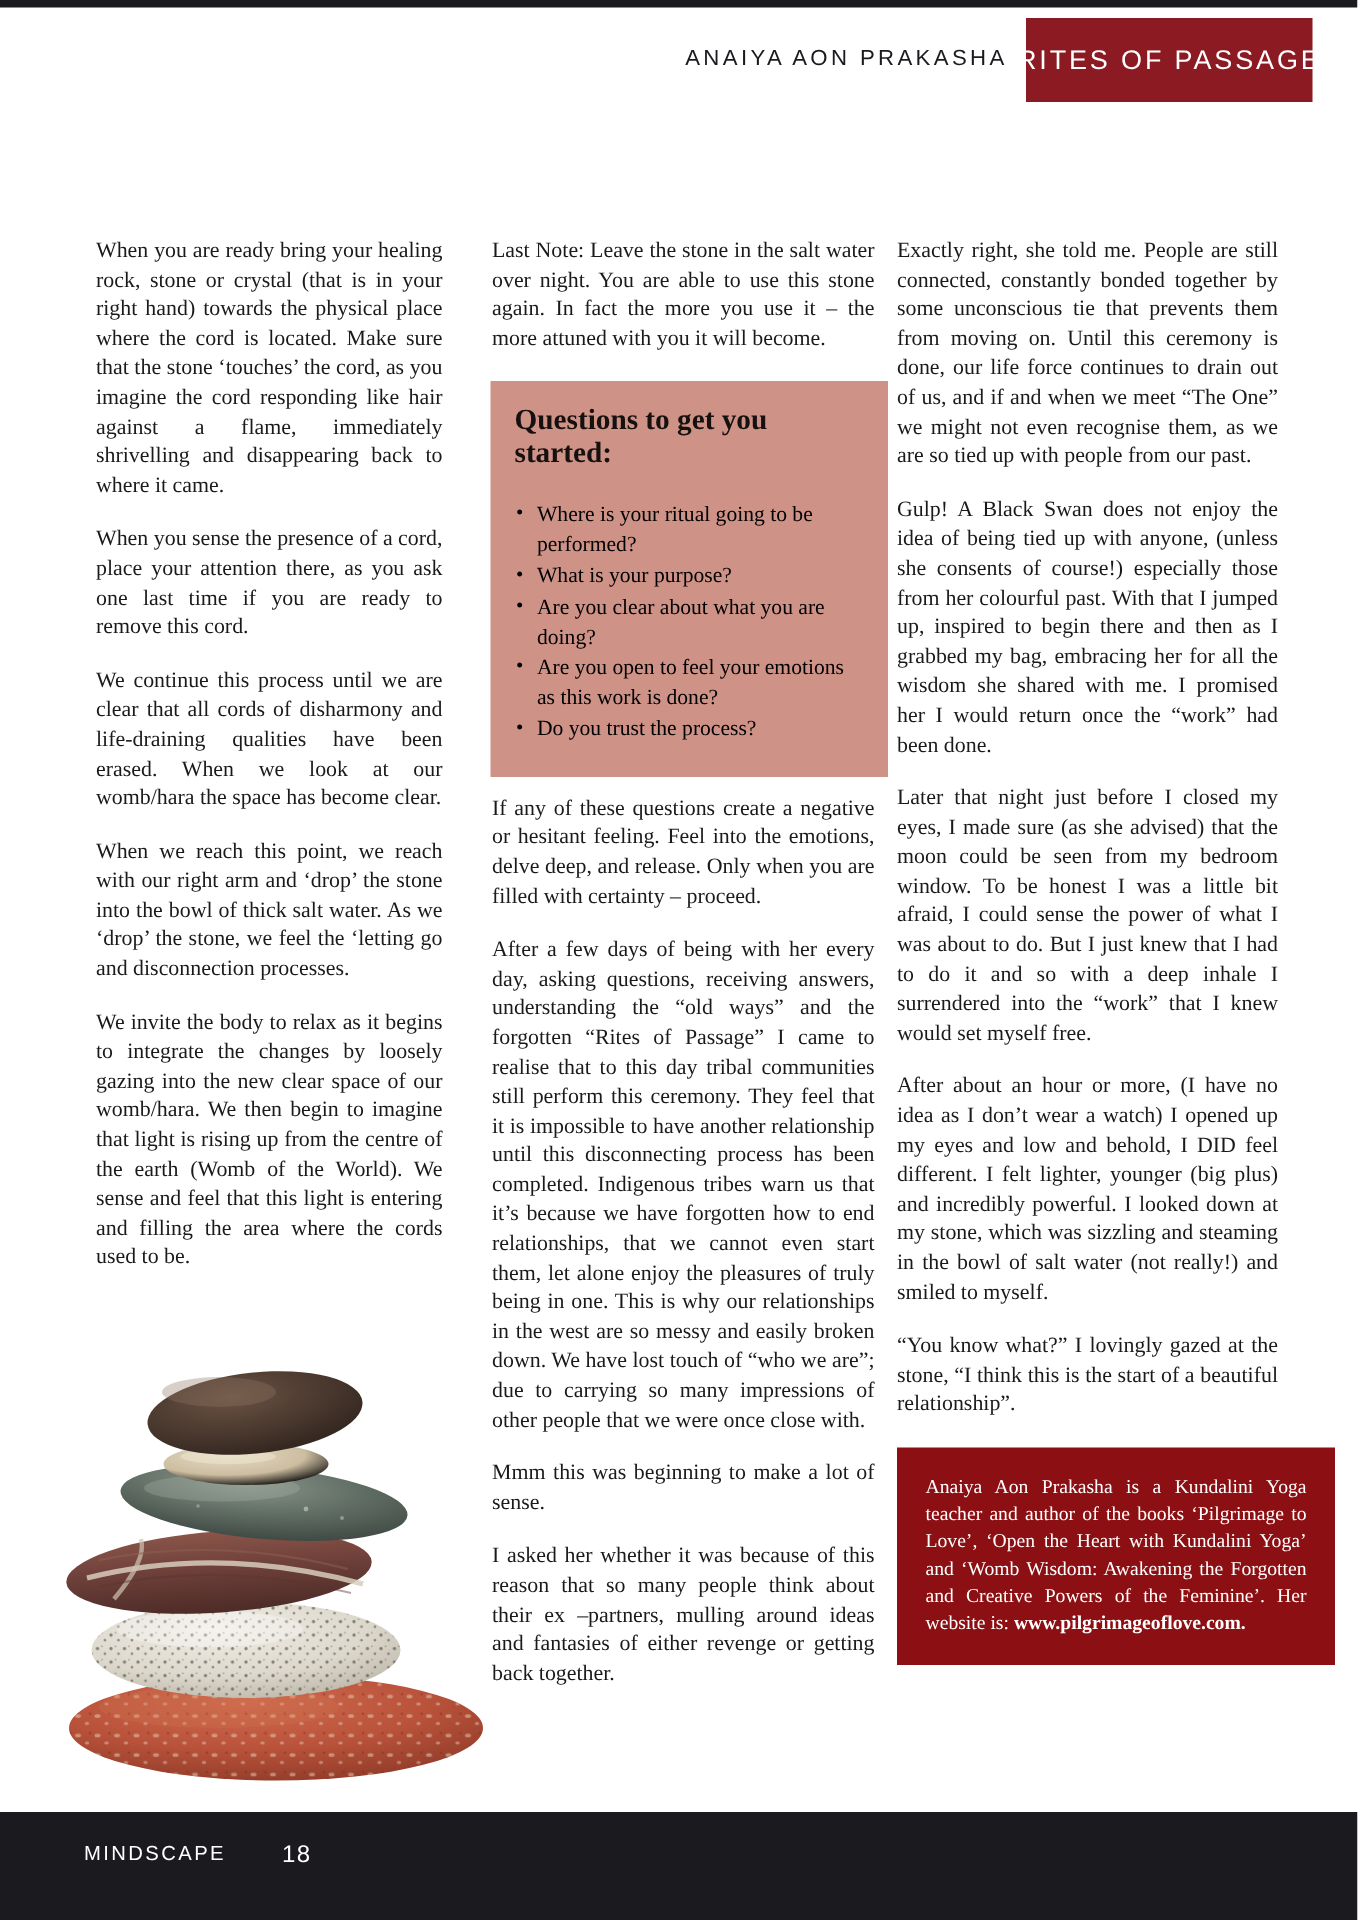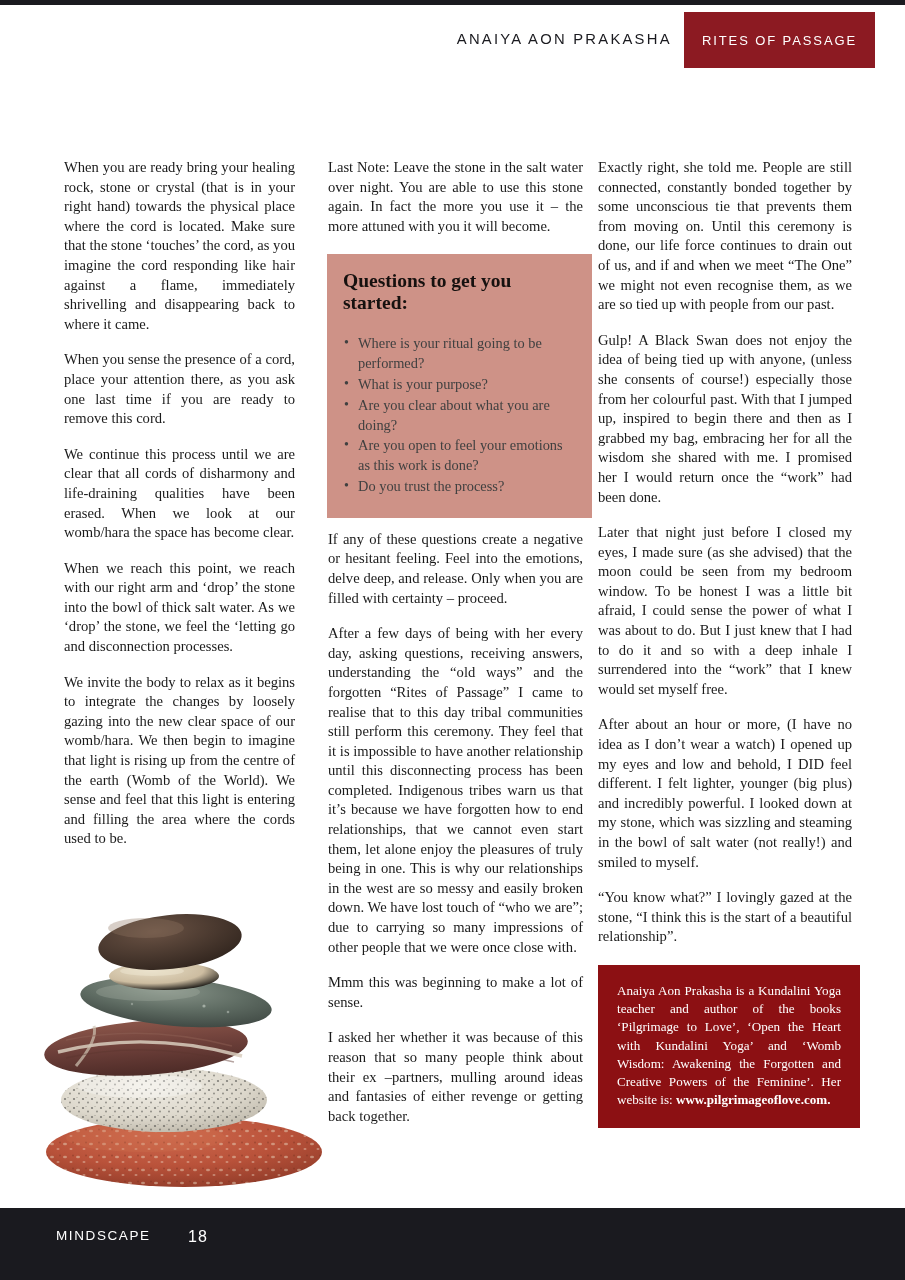--- a/index.html
+++ b/index.html
@@ -51,21 +51,21 @@
     top: 0;
     width: 191px;
     height: 56px;
     background: #8c1a22;
     display: flex;
     align-items: center;
     justify-content: center;
   }
   .masthead-tag-label {
     font-family: "Liberation Sans", sans-serif;
-    font-size: 13px;
+    font-size: 18px;
     letter-spacing: 1.9px;
     color: #ffffff;
     white-space: nowrap;
   }
 
   
   .columns {
     position: absolute;
     top: 158px;
     left: 64px;
@@ -110,21 +110,21 @@
     margin: 0;
     padding: 0;
     list-style: none;
   }
   .callout-list li {
     position: relative;
     padding-left: 15px;
     margin-bottom: 1px;
     font-size: 14.4px;
     line-height: 19.8px;
-    color: #404040;
+    color: #000000;
   }
   .callout-list li::before {
     content: "•";
     position: absolute;
     left: 1px;
     top: -1px;
     font-size: 14px;
   }
 
   
@@ -136,21 +136,21 @@
     height: 310px;
   }
   .stone-figure svg { display: block; }
 
   
   .bio-box {
     margin-top: 18px;
     background: #8c1013;
     padding: 17px 19px 19px 19px;
     box-sizing: border-box;
-    width: 262px;
+    width: 292px;
   }
   .bio-text {
     margin: 0;
     font-size: 13.1px;
     line-height: 18.2px;
     color: #ffffff;
     text-align: justify;
   }
   .bio-text .site {
     font-weight: bold;

